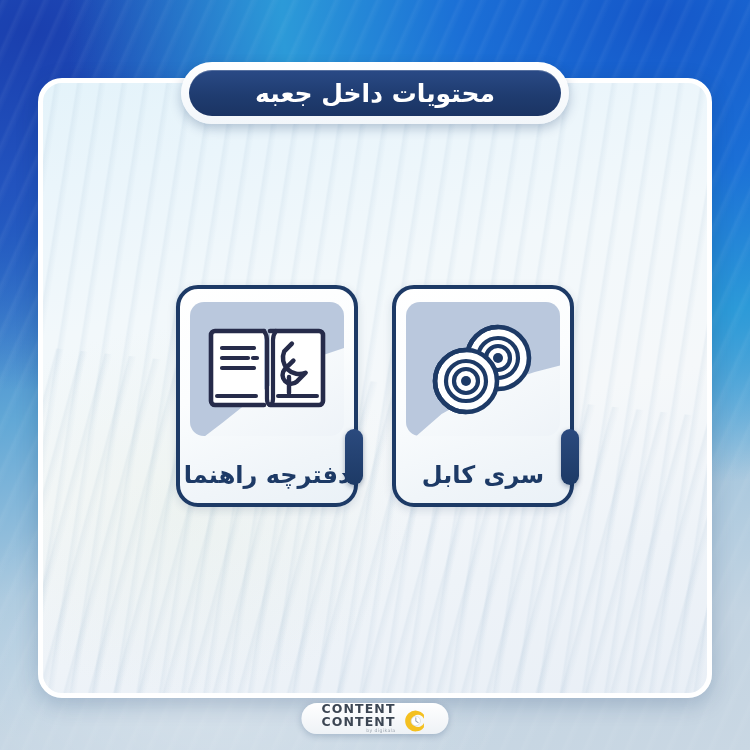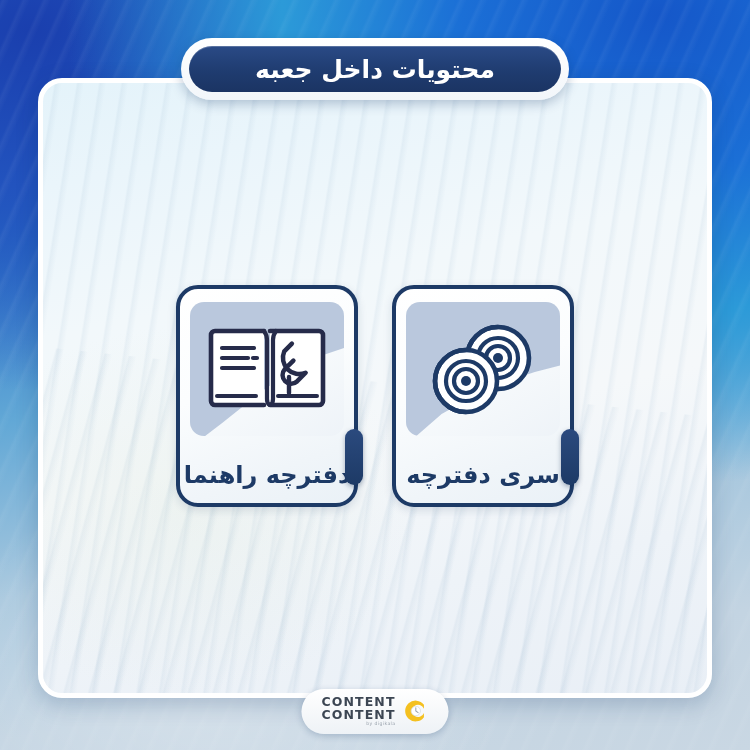--- a/index.html
+++ b/index.html
@@ -72,21 +72,21 @@
   }
   #panel-tint {
     position:absolute; left:0; top:40%; width:70%; height:60%;
     background:radial-gradient(70% 70% at 30% 50%, rgba(214,228,210,.22), rgba(255,255,255,0) 72%);
     pointer-events:none;
   }
 
   
   #header {
     position:absolute;
-    left:50%; top:38px; transform:translateX(-50%);
+    left:50%; top:62px; transform:translateX(-50%);
     z-index:6;
   }
   .pill-outer {
     padding:8px;
     border-radius:999px;
     background:linear-gradient(180deg,#ffffff 0%,#f2f6fa 100%);
     box-shadow:0 4px 12px rgba(12,46,96,.26);
   }
   .pill-inner {
     min-width:372px; height:46px;
@@ -163,22 +163,22 @@
     white-space:nowrap; line-height:1;
   }
 
   
   #footer {
     position:absolute;
     left:50%; bottom:16px; transform:translateX(-50%);
     z-index:7;
   }
   .logo-pill {
-    display:flex; align-items:center; gap:7px;
-    padding:7px 20px;
+    display:flex; align-items:flex-end; gap:7px;
+    padding:0 20px;
     border-radius:999px;
     background:linear-gradient(180deg,#ffffff 0%,#eef2f6 100%);
     box-shadow:0 2px 7px rgba(15,45,90,.22);
   }
   .logo-text { display:flex; flex-direction:column; line-height:1.02; }
   .logo-l1, .logo-l2 {
     color:#3c4653; font-size:12.5px; font-weight:bold; letter-spacing:1.1px;
   }
   .logo-sub { color:#9aa3ad; font-size:4.6px; letter-spacing:.4px; margin-top:1px; }
 </style>
@@ -213,21 +213,21 @@
 
             <g>
               <circle cx="44" cy="66" r="31"></circle>
               <path d="M44 35 a31 31 0 0 0 0 62" fill="none"></path>
               <circle cx="44" cy="66" r="20" fill="none" stroke-width="4.2"></circle>
               <circle cx="44" cy="66" r="12" fill="none" stroke-width="4.2"></circle>
               <circle cx="44" cy="66" r="5" fill="#1d3a66" stroke="none"></circle>
             </g>
           </svg>
         </div>
-        <div class="card-label">سری دفترچه</div>
+        <div class="card-label">سری کابل</div>
         <div class="card-tab"></div>
       </div>
 
       <div class="card">
         <div class="icon-tile">
           <div class="tile-blob"></div>
           <svg class="tile-art" width="126" height="104" viewBox="0 0 126 104" fill="none" stroke="#262b4a" stroke-width="4.6" stroke-linecap="round" stroke-linejoin="round">
 
             <path d="M60 14 H11 a4 4 0 0 0 -4 4 V84 a4 4 0 0 0 4 4 H60" fill="#ffffff"></path>
 

